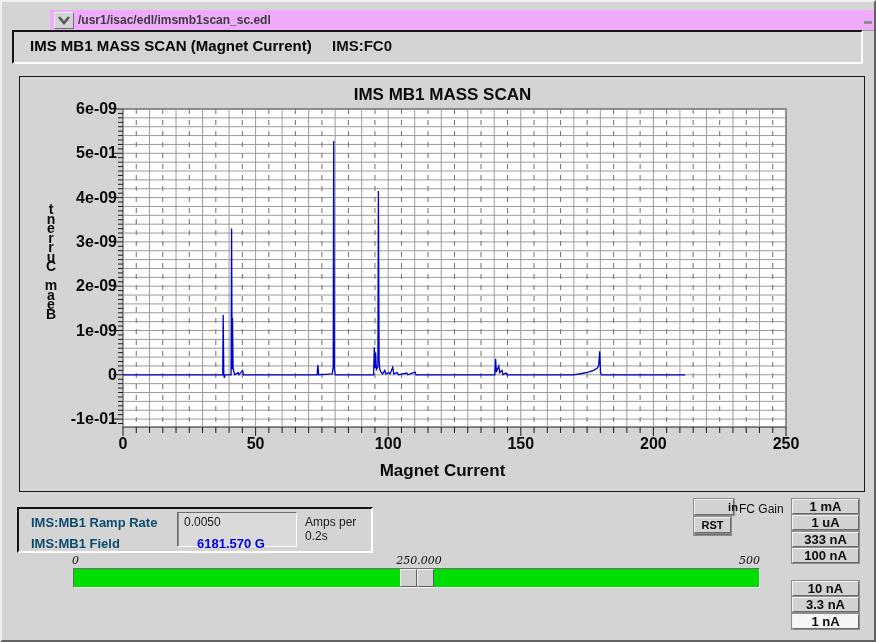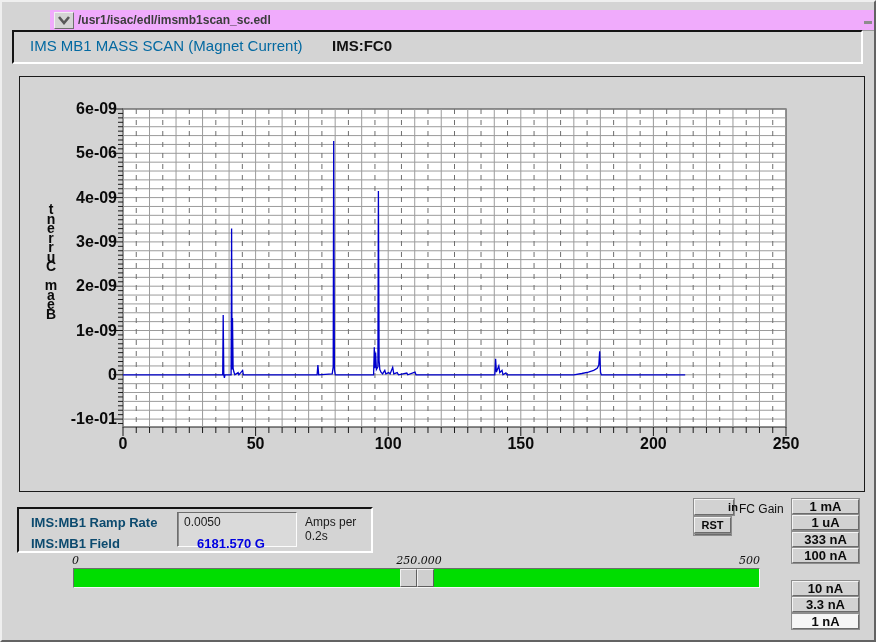--- a/index.html
+++ b/index.html
@@ -10,21 +10,21 @@
   .titlebar{position:absolute;left:0;top:8px;width:872px;height:20px;background:#f0abfc;
     border-bottom:1px solid #9c9c9c;margin-left:48px;}
   .tb-icon{position:absolute;left:4px;top:2px;width:18px;height:15px;background:#d4d4d4;
     border:1px solid;border-color:#f0f0f0 #6f6f6f #6f6f6f #f0f0f0;display:flex;align-items:center;justify-content:center;}
   .tb-title{position:absolute;left:28px;top:3px;font-size:12px;font-weight:bold;color:#3c3c3c;}
   .tb-btns{position:absolute;right:6px;top:2px;display:flex;gap:4px;}
   .tb-btn{width:16px;height:15px;display:flex;align-items:center;justify-content:center;color:#8d8d8d;}
   
   .header-strip{position:absolute;left:10px;top:28px;width:847px;height:30px;background:#d4d4d4;
     border:2px solid;border-color:#141414 #ffffff #ffffff #141414;}
-  .header-title{position:absolute;left:16px;top:5px;font-size:15px;font-weight:normal;color:#0369a1;}
+  .header-title{position:absolute;left:16px;top:5px;font-size:15px;font-weight:bold;color:#000000;}
   .header-device{position:absolute;left:318px;top:5px;font-size:15px;font-weight:bold;color:#111;}
   
   .chart-panel{position:absolute;left:17px;top:74px;width:846px;height:416px;background:#d4d4d4;
     border:1px solid #1a1a1a;box-sizing:border-box;}
   .chart-title{position:absolute;left:91px;top:8px;width:663px;text-align:center;
     font-size:17px;font-weight:bold;color:#0a0a0a;}
   #plot{position:absolute;left:91px;top:30px;}
   .ytick{position:absolute;width:80px;text-align:right;font-size:16px;font-weight:bold;color:#0a0a0a;}
   .xtick{position:absolute;width:70px;text-align:center;font-size:16px;font-weight:bold;color:#0a0a0a;}
   .ylabel{position:absolute;left:20px;top:128px;width:22px;text-align:center;
@@ -88,20 +88,21 @@
       </span>
     </span>
   </div>
 
   <div class="header-strip">
     <span class="header-title">IMS MB1 MASS SCAN (Magnet Current)</span>
     <span class="header-device">IMS:FC0</span>
   </div>
 
   <div class="chart-panel">
+    <div class="chart-title">IMS MB1 MASS SCAN</div>
     <div class="ylabel" id="ylabel">
         <span>t</span>
         <span>n</span>
         <span>e</span>
         <span>r</span>
         <span>r</span>
         <span>u</span>
         <span>C</span>
         <span>&nbsp;</span>
         <span>m</span>
@@ -318,36 +319,37 @@
         <line x1="608.7" y1="320" x2="608.7" y2="326" stroke="#1a1a1a" stroke-width="1"></line>
         <line x1="621.96" y1="320" x2="621.96" y2="326" stroke="#1a1a1a" stroke-width="1"></line>
         <line x1="635.22" y1="320" x2="635.22" y2="326" stroke="#1a1a1a" stroke-width="1"></line>
         <line x1="648.48" y1="320" x2="648.48" y2="326" stroke="#1a1a1a" stroke-width="1"></line>
         <line x1="661.74" y1="320" x2="661.74" y2="326" stroke="#1a1a1a" stroke-width="1"></line>
         <line x1="675" y1="320" x2="675" y2="329" stroke="#1a1a1a" stroke-width="1"></line>
         <polyline points="12.0,267.8 111.7,267.8 112.2,208.0 112.8,267.8 113.4,270.9 114.0,267.8 120.1,267.8 120.6,121.6 121.1,262.5 121.5,211.1 122.1,261.2 122.9,265.1 123.9,267.8 127.1,265.6 127.9,267.8 131.6,263.4 132.4,267.8 206.1,267.8 206.9,258.1 207.7,267.8 221.2,266.9 222.2,259.8 222.7,33.9 223.4,262.5 224.3,267.8 262.6,267.8 263.3,240.3 263.9,261.2 264.6,245.6 265.4,262.5 266.9,259.8 267.4,84.0 268.1,253.6 268.8,262.5 270.0,265.1 271.6,266.9 273.8,263.4 274.8,266.9 277.7,265.6 279.1,266.9 281.7,260.3 282.8,266.9 286.2,265.6 287.5,267.8 295.8,266.0 296.8,267.8 304.0,265.1 305.0,267.8 383.8,267.8 384.6,251.9 385.4,265.1 387.8,258.9 388.8,265.6 391.0,263.4 392.0,267.8 394.9,266.0 396.0,267.8 462.8,267.8 470.8,266.5 477.4,265.1 482.7,263.4 486.2,261.2 487.8,258.1 488.7,244.3 489.5,265.1 490.3,267.8 574.2,267.8" fill="none" stroke="#0000cc" stroke-width="1.3"></polyline>
       </svg>
     <div id="ytick-labels">
         <div class="ytick" style="left: 17px; top: 23px;">6e-09</div>
-        <div class="ytick" style="left: 17px; top: 67.3px;">5e-06</div>
+        <div class="ytick" style="left: 17px; top: 67.3px;">5e-01</div>
         <div class="ytick" style="left: 17px; top: 111.6px;">4e-09</div>
         <div class="ytick" style="left: 17px; top: 155.9px;">3e-09</div>
         <div class="ytick" style="left: 17px; top: 200.2px;">2e-09</div>
         <div class="ytick" style="left: 17px; top: 244.5px;">1e-09</div>
         <div class="ytick" style="left: 17px; top: 288.8px;">0</div>
         <div class="ytick" style="left: 17px; top: 333.1px;">-1e-01</div>
       </div>
     <div id="xtick-labels">
         <div class="xtick" style="left: 68px; top: 358px;">0</div>
         <div class="xtick" style="left: 200.6px; top: 358px;">50</div>
         <div class="xtick" style="left: 333.2px; top: 358px;">100</div>
         <div class="xtick" style="left: 465.8px; top: 358px;">150</div>
         <div class="xtick" style="left: 598.4px; top: 358px;">200</div>
         <div class="xtick" style="left: 731px; top: 358px;">250</div>
       </div>
+    <div class="xlabel">Magnet Current</div>
   </div>
 
   <div class="rb-panel">
     <span class="rb-label" style="left:12px;top:6px;">IMS:MB1 Ramp Rate</span>
     <input class="rb-input" value="0.0050" style="">
     <span class="rb-units">Amps per 0.2s</span>
     <span class="rb-label" style="left:12px;top:27px;">IMS:MB1 Field</span>
     <span class="rb-value">6181.570 G</span>
   </div>
 

